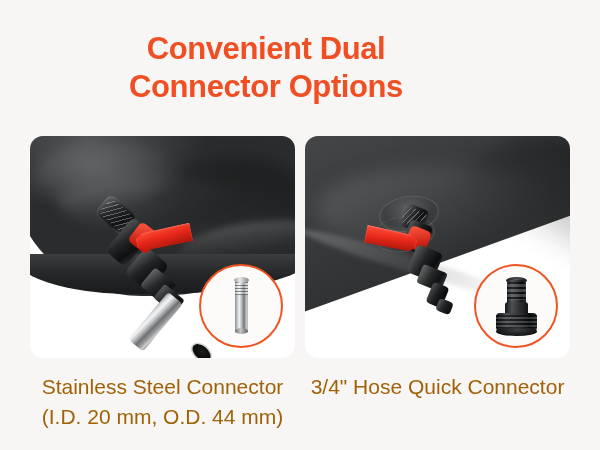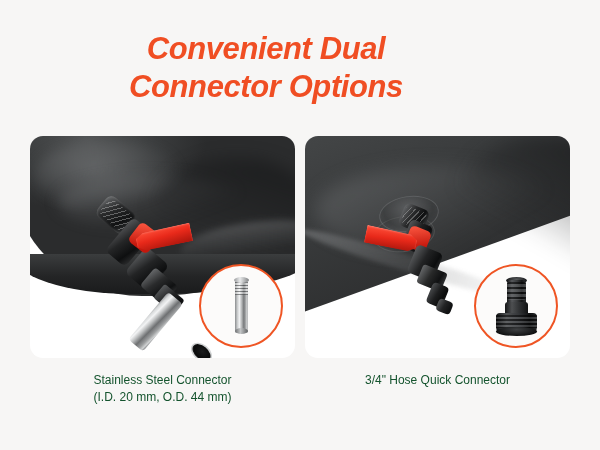--- a/index.html
+++ b/index.html
@@ -15,21 +15,20 @@
     position: relative;
   }
 
   
   .title-block {
     position: absolute;
     top: 30px;
     left: 0;
     width: 532px;
     text-align: center;
-    font-style: italic;
   }
   .title-line {
     font-size: 31px;
     font-weight: 700;
     line-height: 1.23;
     letter-spacing: -0.4px;
     color: #f04e23;
     white-space: nowrap;
   }
 
@@ -412,23 +411,23 @@
     height: 60px;
     display: flex;
     gap: 10px;
   }
   .caption {
     width: 265px;
     text-align: center;
     flex: 0 0 auto;
   }
   .caption-line {
-    font-size: 12px;
+    font-size: 21px;
     line-height: 1.42;
-    color: #14532d;
+    color: #a16207;
     white-space: nowrap;
   }
 </style>
 </head>
 <body>
 
 <div class="title-block">
   <div class="title-line">Convenient Dual</div>
   <div class="title-line">Connector Options</div>
 </div>

